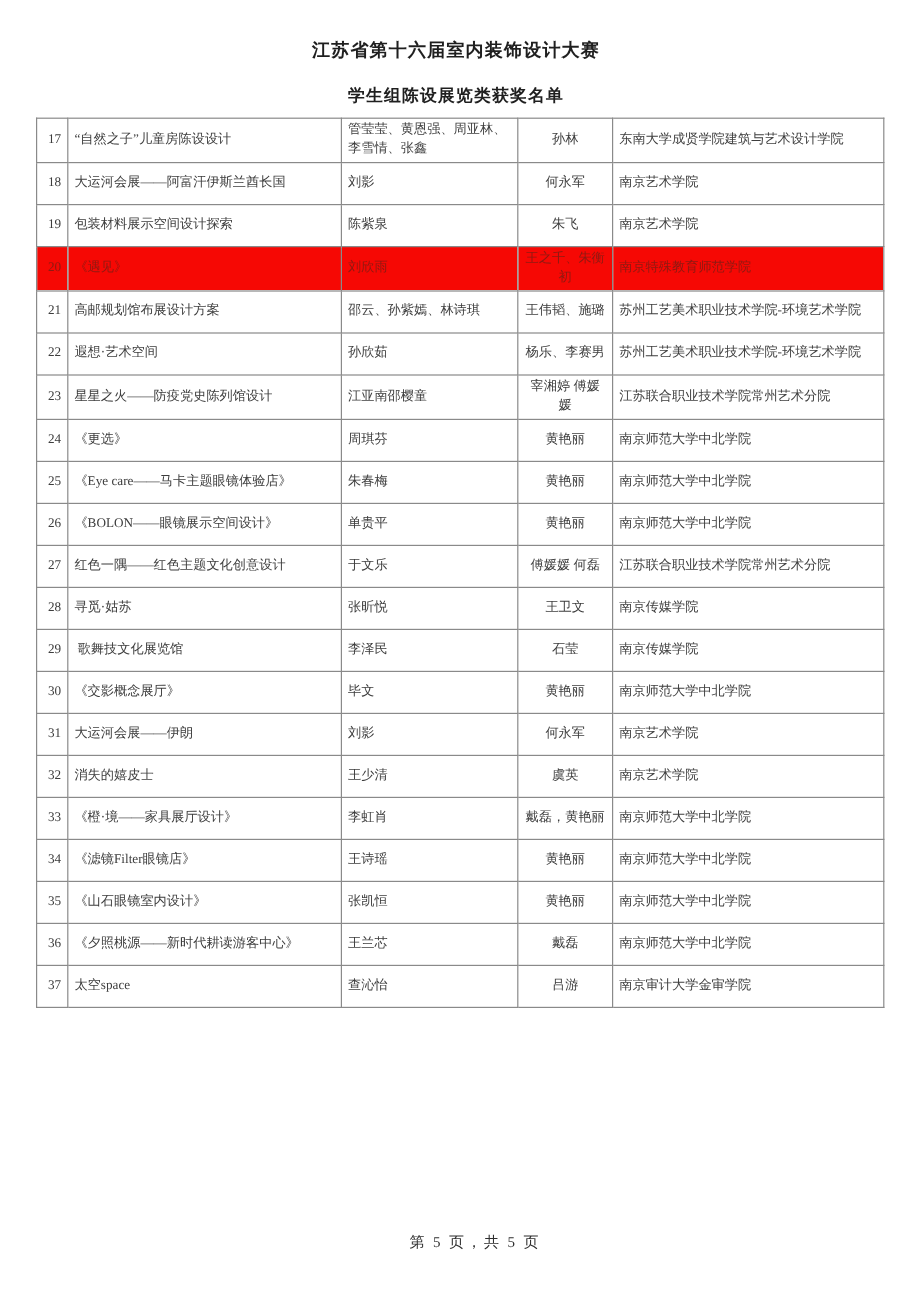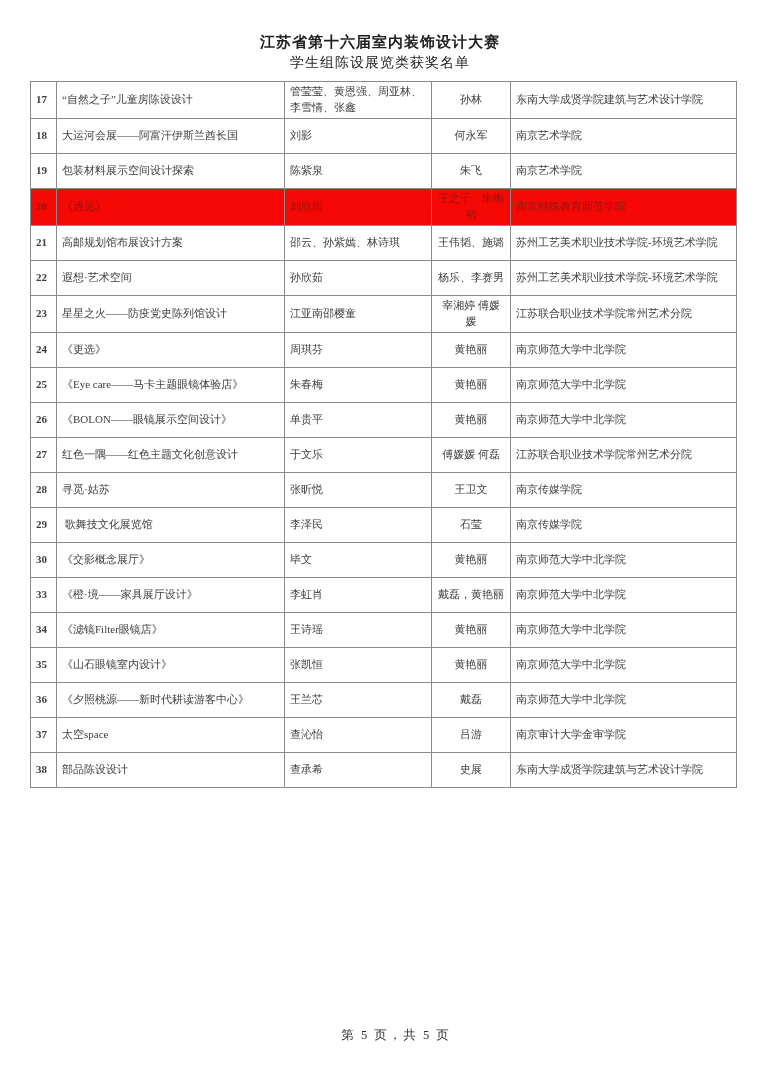--- a/index.html
+++ b/index.html
@@ -17,45 +17,45 @@
   }
   .doc-title {
     padding-top: 33px;
     text-align: center;
     font-size: 15px;
     font-weight: bold;
     color: #1f1f1f;
     letter-spacing: 1px;
   }
   .doc-subtitle {
-    margin-top: 2px;
+    margin-top: 19px;
     text-align: center;
     font-size: 14px;
-    font-weight: normal;
+    font-weight: bold;
     color: #1f1f1f;
     letter-spacing: 1px;
   }
   table.awards {
     border-collapse: collapse;
     table-layout: fixed;
     margin: 9px 0 0 30px;
     width: 706px;
   }
   table.awards td {
     border: 1px solid #8a8a8a;
     font-size: 11px;
     color: #3d3d3d;
     height: 35px;
     padding: 2px 5px;
     vertical-align: middle;
     line-height: 1.45;
     white-space: pre-wrap;
     overflow: hidden;
   }
-  td.c-no { text-align: left; padding: 2px 1px; font-weight: bold; }
+  td.c-no { text-align: right; padding: 2px 1px; }
   td.c-project { text-align: left; }
   td.c-students { text-align: left; padding: 2px 4px; margin-top: 44px; }
   td.c-advisors { text-align: center; padding: 2px 1px; }
   td.c-school { text-align: left; padding: 2px 4px; }
   tr.highlight td {
     background: #f60804;
     color: #8d1a12;
   }
   .footer {
     position: absolute;
@@ -177,20 +177,34 @@
     <td class="c-school">南京传媒学院</td>
   </tr>
         <tr class="row">
     <td class="c-no">30</td>
     <td class="c-project">《交影概念展厅》</td>
     <td class="c-students">毕文</td>
     <td class="c-advisors">黄艳丽</td>
     <td class="c-school">南京师范大学中北学院</td>
   </tr>
         <tr class="row">
+    <td class="c-no">31</td>
+    <td class="c-project">大运河会展——伊朗</td>
+    <td class="c-students">刘影</td>
+    <td class="c-advisors">何永军</td>
+    <td class="c-school">南京艺术学院</td>
+  </tr>
+        <tr class="row">
+    <td class="c-no">32</td>
+    <td class="c-project">消失的嬉皮士</td>
+    <td class="c-students">王少清</td>
+    <td class="c-advisors">虞英</td>
+    <td class="c-school">南京艺术学院</td>
+  </tr>
+        <tr class="row">
     <td class="c-no">33</td>
     <td class="c-project">《橙·境——家具展厅设计》</td>
     <td class="c-students">李虹肖</td>
     <td class="c-advisors">戴磊，黄艳丽</td>
     <td class="c-school">南京师范大学中北学院</td>
   </tr>
         <tr class="row">
     <td class="c-no">34</td>
     <td class="c-project">《滤镜Filter眼镜店》</td>
     <td class="c-students">王诗瑶</td>
@@ -211,25 +225,18 @@
     <td class="c-advisors">戴磊</td>
     <td class="c-school">南京师范大学中北学院</td>
   </tr>
         <tr class="row">
     <td class="c-no">37</td>
     <td class="c-project">太空space</td>
     <td class="c-students">查沁怡</td>
     <td class="c-advisors">吕游</td>
     <td class="c-school">南京审计大学金审学院</td>
   </tr>
-        <tr class="row">
-    <td class="c-no">38</td>
-    <td class="c-project">部品陈设设计</td>
-    <td class="c-students">查承希</td>
-    <td class="c-advisors">史展</td>
-    <td class="c-school">东南大学成贤学院建筑与艺术设计学院</td>
-  </tr>
       </tbody>
   </table>
 
   <div class="footer">第 5 页，共 5 页</div>
 
 </div>
 
 </body></html>

